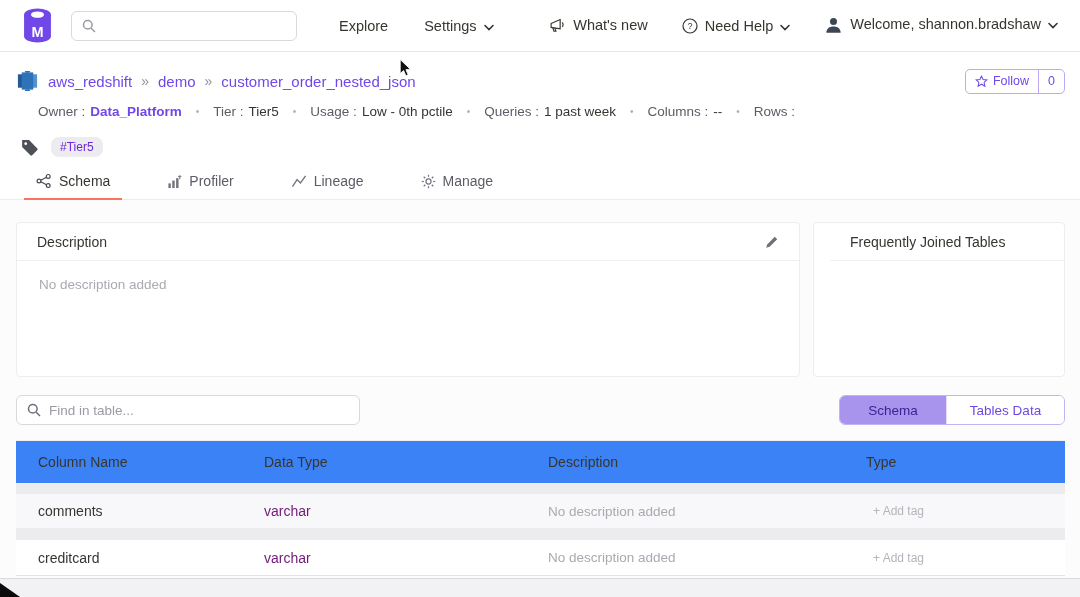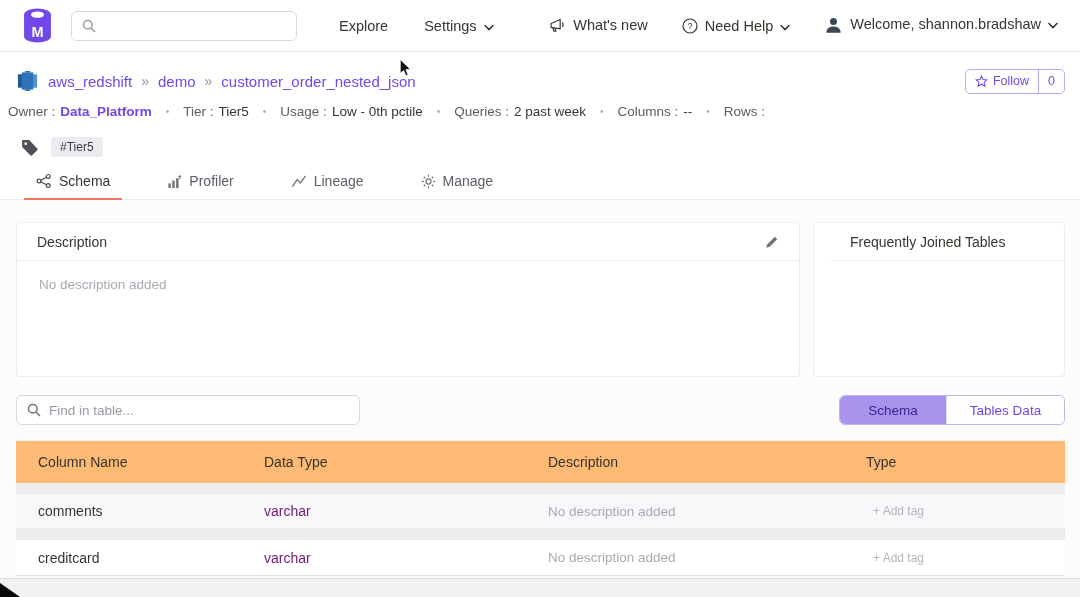--- a/index.html
+++ b/index.html
@@ -21,29 +21,29 @@
   .breadcrumb-row { display:flex; align-items:center; margin:16px 15px 0 16px; height:26px; }
   .breadcrumb { display:flex; align-items:center; gap:9px; font-size:15px; color:#7147E8; }
   .crumb { cursor:pointer; }
   .crumb-sep { color:#8f8f9a; font-size:14px; }
   .actions { margin-left:auto; display:flex; gap:9px; }
   .pill-btn { display:inline-flex; align-items:stretch; border:1px solid #bda9f3; border-radius:5px; color:#7147E8; font-size:12.5px; height:25px; background:#fff; cursor:pointer; overflow:hidden; }
   .pill-main { display:flex; align-items:center; gap:5px; padding:0 9px; }
   .pill-count { display:flex; align-items:center; padding:0 9px; border-left:1px solid #bda9f3; }
 
   
-  .meta-row { display:flex; align-items:center; gap:14px; margin:10px 15px 0 8px; font-size:13.5px; color:#5d5c66; }
+  .meta-row { display:flex; align-items:center; gap:14px; margin:10px 15px 0 38px; font-size:13.5px; color:#5d5c66; }
   .meta-item { display:flex; gap:5px; white-space:nowrap; }
   .meta-val { color:#37352f; }
   .meta-link { color:#7147E8; font-weight:700; cursor:pointer; }
   .meta-dot { color:#aeaeb8; font-size:10px; }
 
   
   .tag-row { display:flex; align-items:center; gap:12px; margin:16px 15px 0 20px; height:24px; }
-  .tag-chip { background:#ebebf0; border-radius:3px; padding:3px 9px; font-size:12px; color:#404040; cursor:pointer; }
+  .tag-chip { background:#ebebf0; border-radius:8px; padding:3px 9px; font-size:12px; color:#6d28d9; cursor:pointer; }
 
   
   .tabs { display:flex; gap:33px; margin-top:14px; padding-left:24px; border-bottom:1px solid #ececf0; }
   .tab { display:flex; align-items:center; gap:7px; padding:0 12px 10px; font-size:14px; color:#5c5c66; cursor:pointer; position:relative; }
   .tab svg { color:#73737d; }
   .tab.active { color:#37352f; }
   .tab.active svg { color:#4a4a52; }
   .tab.active::after { content:""; position:absolute; left:0; right:0; bottom:-1px; height:2.5px; background:#F97460; }
 
   
@@ -60,21 +60,21 @@
   .find-input { width:344px; height:30px; border:1px solid #d9d9d9; border-radius:6px; display:flex; align-items:center; padding:0 10px; background:#fff; }
   .find-input input { border:none; outline:none; flex:1; font-size:13.5px; margin-left:8px; font-family:inherit; color:#37352f; }
   .find-input input::placeholder, .nav-search input::placeholder { color:#9a9aa4; }
   .view-toggle { margin-left:auto; display:inline-flex; height:30px; border:1px solid #c4b3f2; border-radius:6px; overflow:hidden; font-size:13.5px; font-weight:500; }
   .seg { display:flex; align-items:center; justify-content:center; cursor:pointer; }
   .seg-schema { width:106px; background:#a894ec; color:#3c2496; }
   .seg-sample { width:118px; background:#fff; color:#6d47e2; border-left:1px solid #e4dcf9; }
 
   .schema-table { margin:15px 15px 0 16px; border-top:1px solid #f0f0f2; }
   .t-grid { display:grid; grid-template-columns:226px 284px 318px 1fr; padding-left:22px; align-items:center; }
-  .t-head { height:43px; border-bottom:1px solid #f0f0f2; font-size:14px; color:#37352f; background:#fdba74; }
+  .t-head { height:43px; border-bottom:1px solid #f0f0f2; font-size:14px; color:#37352f; background:#3b82f6; }
   .t-band { height:10px; background:#ececee; }
   .t-band2 { height:12px; background:#ececee; }
   .t-row1 { height:34px; background:#f8f8fa; font-size:14px; }
   .t-row2 { height:36px; background:#fff; font-size:14px; border-bottom:1px solid #e3e3e7; }
   .cell-name { color:#37352f; }
   .cell-type { color:#701a75; }
   .cell-desc { color:#a9a9b2; font-size:13.5px; }
   .cell-tag { color:#b4b4bc; font-size:12px; padding-left:7px; cursor:pointer; }
 
   .footer-strip { position:absolute; left:0; right:0; bottom:0; height:19px; background:#f2f2f5; border-top:1px solid #dadade; }
@@ -196,21 +196,21 @@
       <span class="meta-val">Tier5</span>
     </span>
     <span class="meta-dot">•</span>
     <span class="meta-item">
       <span>Usage :</span>
       <span class="meta-val">Low - 0th pctile</span>
     </span>
     <span class="meta-dot">•</span>
     <span class="meta-item">
       <span>Queries :</span>
-      <span class="meta-val">2 past week</span>
+      <span class="meta-val">1 past week</span>
     </span>
     <span class="meta-dot">•</span>
     <span class="meta-item">
       <span>Columns :</span>
       <span class="meta-val">--</span>
     </span>
     <span class="meta-dot">•</span>
     <span class="meta-item">
       <span>Rows :</span>
       <span class="meta-val"></span>

